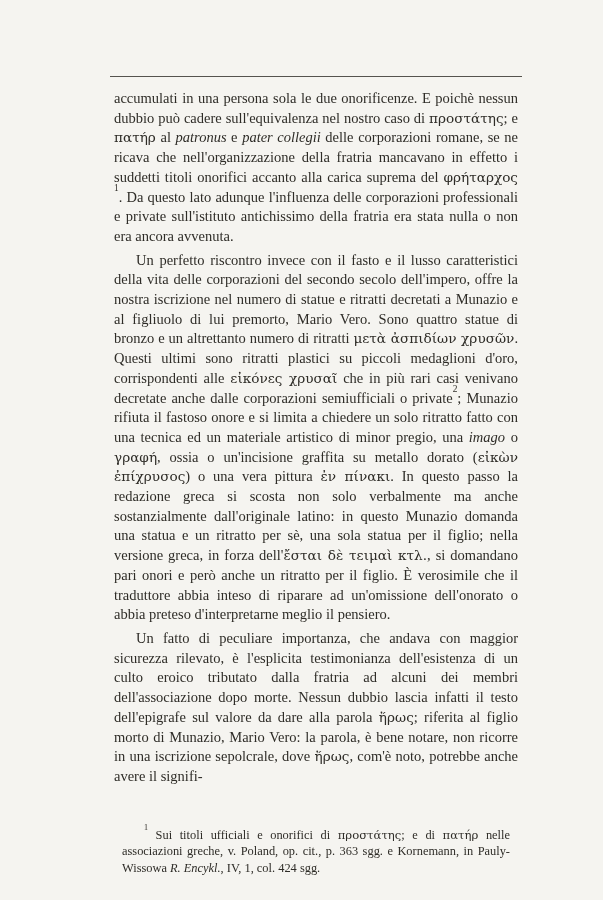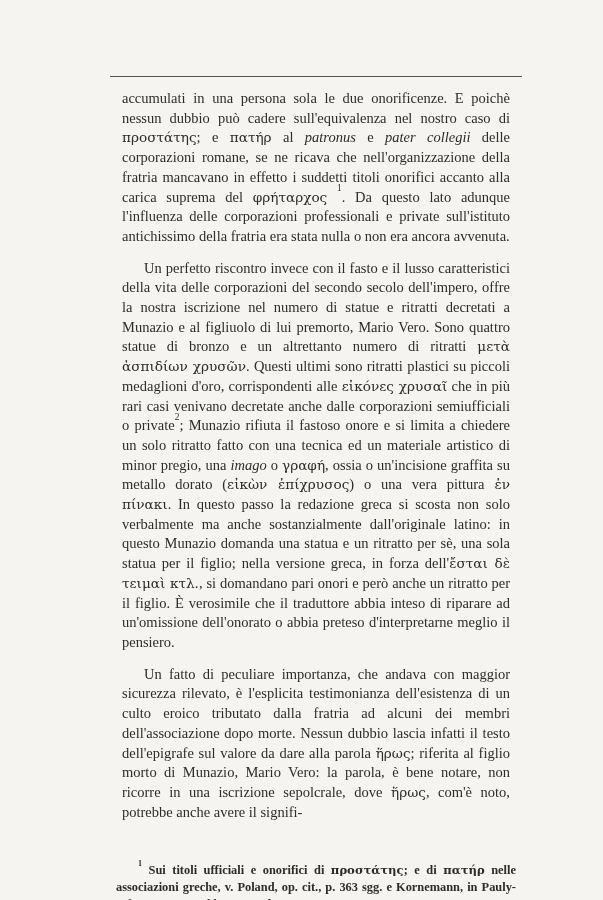--- a/index.html
+++ b/index.html
@@ -46,21 +46,21 @@
     border-top: 1px solid #55534e;
     margin: 4px 0 0 0;
   }
   .body-text {
     margin-top: 12px;
     font-size: 14.5px;
     line-height: 19.7px;
     text-align: justify;
   }
   .para {
-    margin: 12px;
+    margin: 4px;
   }
   .para.indent {
     text-indent: 22px;
   }
   .greek {
     font-family: "DejaVu Serif", serif;
     font-size: 0.94em;
   }
   sup.fnmark {
     font-size: 0.65em;
@@ -68,23 +68,22 @@
     top: -0.45em;
     line-height: 0;
   }
   .footnotes {
     margin-top: 40px;
     font-size: 12.4px;
     line-height: 16.6px;
     text-align: justify;
   }
   .footnote {
-    margin: 6px;
+    margin: 12px;
     text-indent: 22px;
-    font-weight: bold;
   }
   i { font-style: italic; }
 </style>
 </head>
 <body>
 
 <div class="page-inner">
 
   <hr class="header-rule">
 

